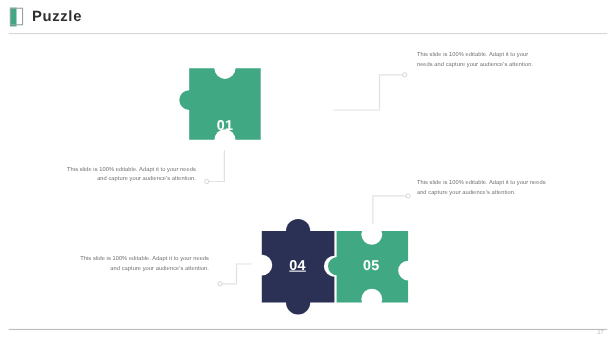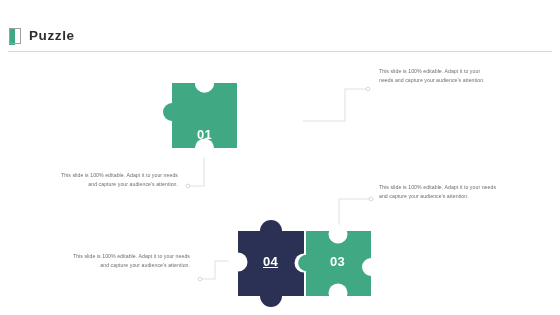--- a/index.html
+++ b/index.html
@@ -13,21 +13,20 @@
     font-family: "Liberation Sans", sans-serif;
     overflow: hidden;
     position: relative;
   }
   .slide {
     position: absolute;
     left: 0; top: 0;
     width: 560px;
     height: 283px;
     background: #ffffff;
-    margin-top: 21px;
   }
 
   
   .header {
     position: absolute;
     left: 0; top: 0;
     width: 560px;
     height: 30px;
     display: flex;
     align-items: center;
@@ -201,21 +200,21 @@
 
     <div class="piece" style="left:305px; top:202px;">
       <svg width="95" height="95" viewBox="0 0 95 95">
 
         <path d="M1,8 L1,73 L66,73 L66,53 A9,9 0 1,1 66,35 L66,8 Z" fill="#40a883"></path>
 
         <circle cx="33" cy="11" r="9.5" fill="#ffffff"></circle>
 
         <circle cx="33" cy="70" r="9.5" fill="#ffffff"></circle>
       </svg>
-      <span class="piece-label" style="left:25px; top:31px;">03</span>
+      <span class="piece-label" style="left:25px; top:31px;">05</span>
     </div>
 
   </div>
 
   <div class="callout right" style="left:379px; top:46px; width:116px;">This slide is 100% editable. Adapt it to your needs and capture your audience's attention.</div>
 
   <div class="callout left" style="left:60px; top:150px; width:118px;">This slide is 100% editable. Adapt it to your needs and capture your audience's attention.</div>
 
   <div class="callout right" style="left:379px; top:162px; width:127px;">This slide is 100% editable. Adapt it to your needs and capture your audience's attention.</div>
 

